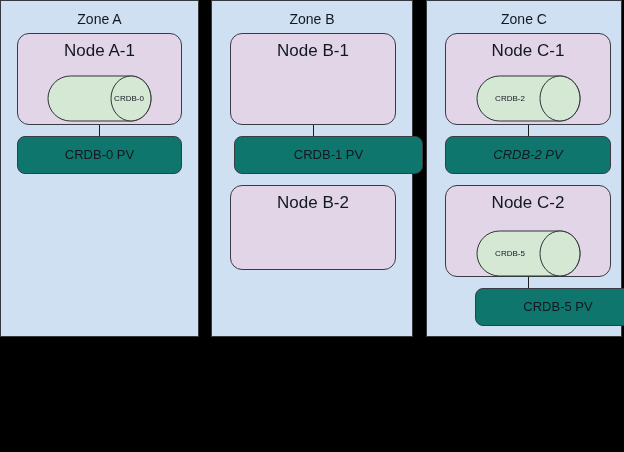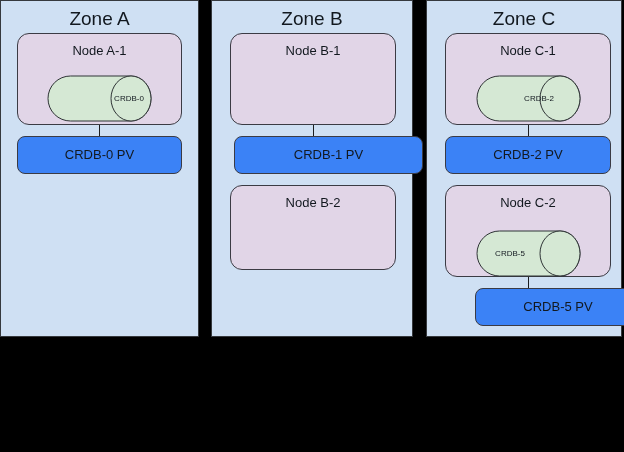--- a/index.html
+++ b/index.html
@@ -31,41 +31,41 @@
     background: #cfe0f3;
     border: 1px solid #36393d;
     box-sizing: border-box;
   }
   .zone-title {
     position: absolute;
     left: 0;
     right: 0;
     top: 10px;
     text-align: center;
-    font-size: 19px;
+    font-size: 14px;
     color: #12181f;
     line-height: 16px;
     white-space: nowrap;
   }
 
   
   .node {
     position: absolute;
     background: #e1d5e7;
     border: 1px solid #3b3b44;
     border-radius: 12px;
     box-sizing: border-box;
   }
   .node-title {
     position: absolute;
     left: 0;
     right: 0;
     top: 9px;
     text-align: center;
-    font-size: 13px;
+    font-size: 17px;
     color: #12181f;
     line-height: 16px;
     white-space: nowrap;
   }
 
   
   .cylinder {
     position: absolute;
   }
   .cyl-svg {
@@ -89,21 +89,21 @@
     font-size: 8px;
     color: #12181f;
     text-align: center;
     white-space: nowrap;
     line-height: 10px;
   }
 
   
   .pv {
     position: absolute;
-    background: #3b82f6;
+    background: #0f766e;
     border: 1px solid #3b3b44;
     border-radius: 8px;
     box-sizing: border-box;
     display: flex;
     align-items: center;
     justify-content: center;
   }
   .pv-label {
     font-size: 13px;
     color: #12181f;
@@ -158,31 +158,31 @@
     <div class="connector" style="left: 528px; top: 120px; height: 17px;"></div>
     <div class="connector" style="left: 528px; top: 272px; height: 17px;"></div>
     <div class="node" style="left: 445px; top: 33px; width: 166px; height: 92px;">
       <div class="node-title">Node C-1</div>
     </div>
     <div class="cylinder" style="left: 476px; top: 75px; width: 105px; height: 47px;">
       <svg class="cyl-svg" width="105" height="47">
         <path class="cyl-body" d="M 23.5 1 L 84 1 A 20 22.5 0 0 1 84 46 L 23.5 46 A 22.5 22.5 0 0 1 23.5 1 Z"></path>
         <ellipse class="cyl-cap" cx="84" cy="23.5" rx="20" ry="22.5"></ellipse>
       </svg>
-      <div class="cyl-label" style="left: 0px; width: 68px; margin-left: 29px;">CRDB-2</div>
+      <div class="cyl-label" style="left: 0px; width: 68px;">CRDB-2</div>
     </div>
     <div class="node" style="left: 445px; top: 185px; width: 166px; height: 92px;">
       <div class="node-title">Node C-2</div>
     </div>
     <div class="cylinder" style="left: 476px; top: 230px; width: 105px; height: 47px;">
       <svg class="cyl-svg" width="105" height="47">
         <path class="cyl-body" d="M 23.5 1 L 84 1 A 20 22.5 0 0 1 84 46 L 23.5 46 A 22.5 22.5 0 0 1 23.5 1 Z"></path>
         <ellipse class="cyl-cap" cx="84" cy="23.5" rx="20" ry="22.5"></ellipse>
       </svg>
       <div class="cyl-label" style="left: 0px; width: 68px;">CRDB-5</div>
     </div>
-    <div class="pv" style="left: 445px; top: 136px; width: 166px; height: 38px;">
+    <div class="pv" style="left: 445px; top: 136px; width: 166px; height: 38px; font-style: italic;">
       <span class="pv-label">CRDB-2 PV</span>
     </div>
     <div class="pv" style="left: 445px; top: 288px; width: 166px; height: 38px; margin-left: 30px;">
       <span class="pv-label">CRDB-5 PV</span>
     </div>
   </div>
 
 </body></html>

